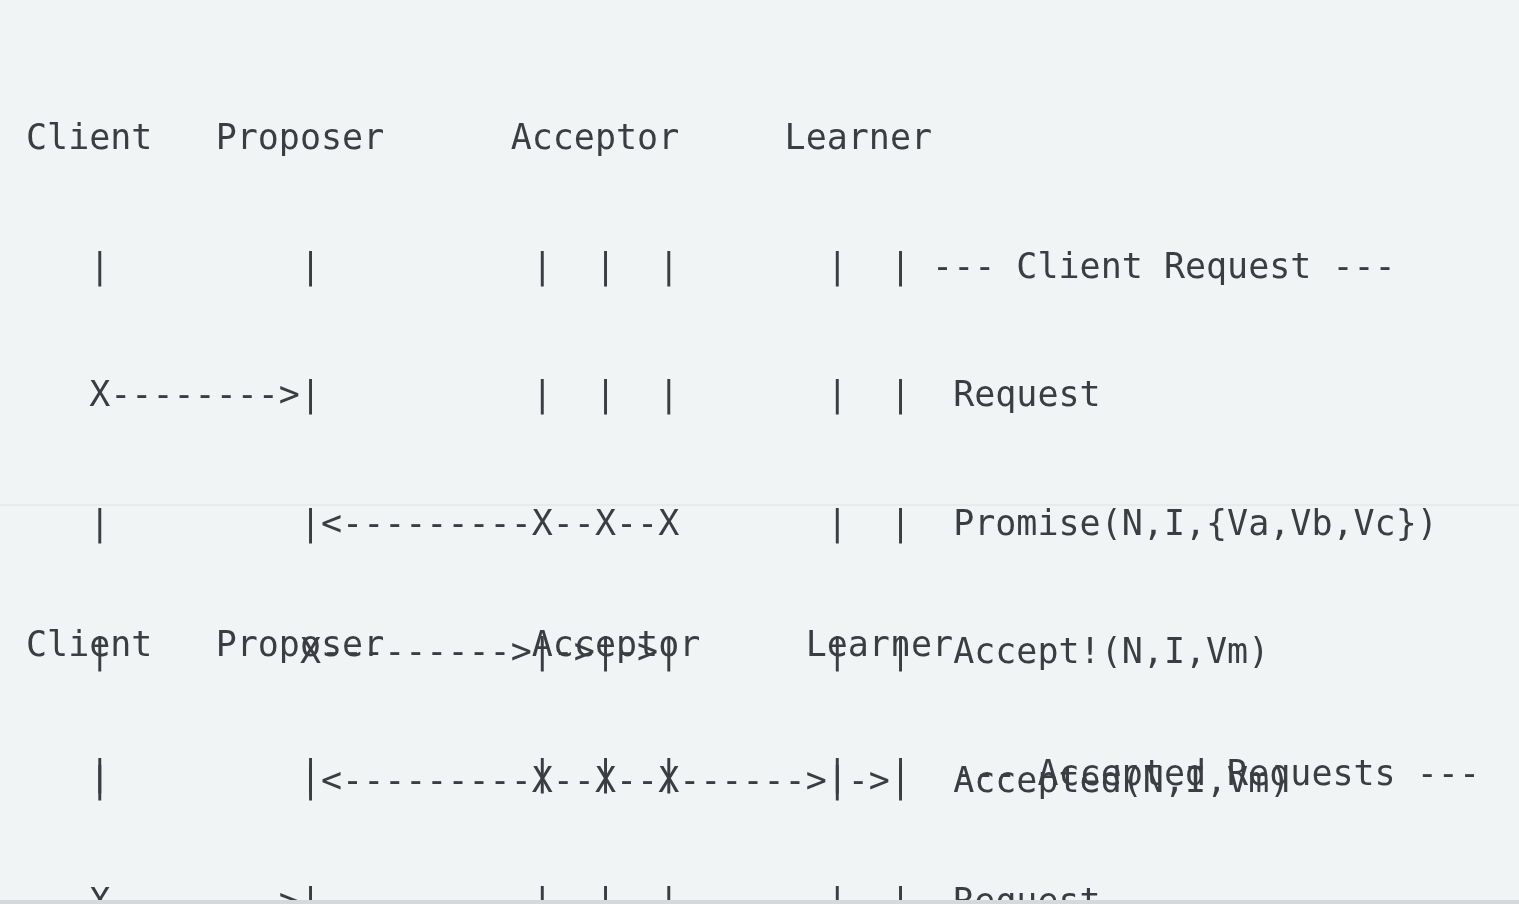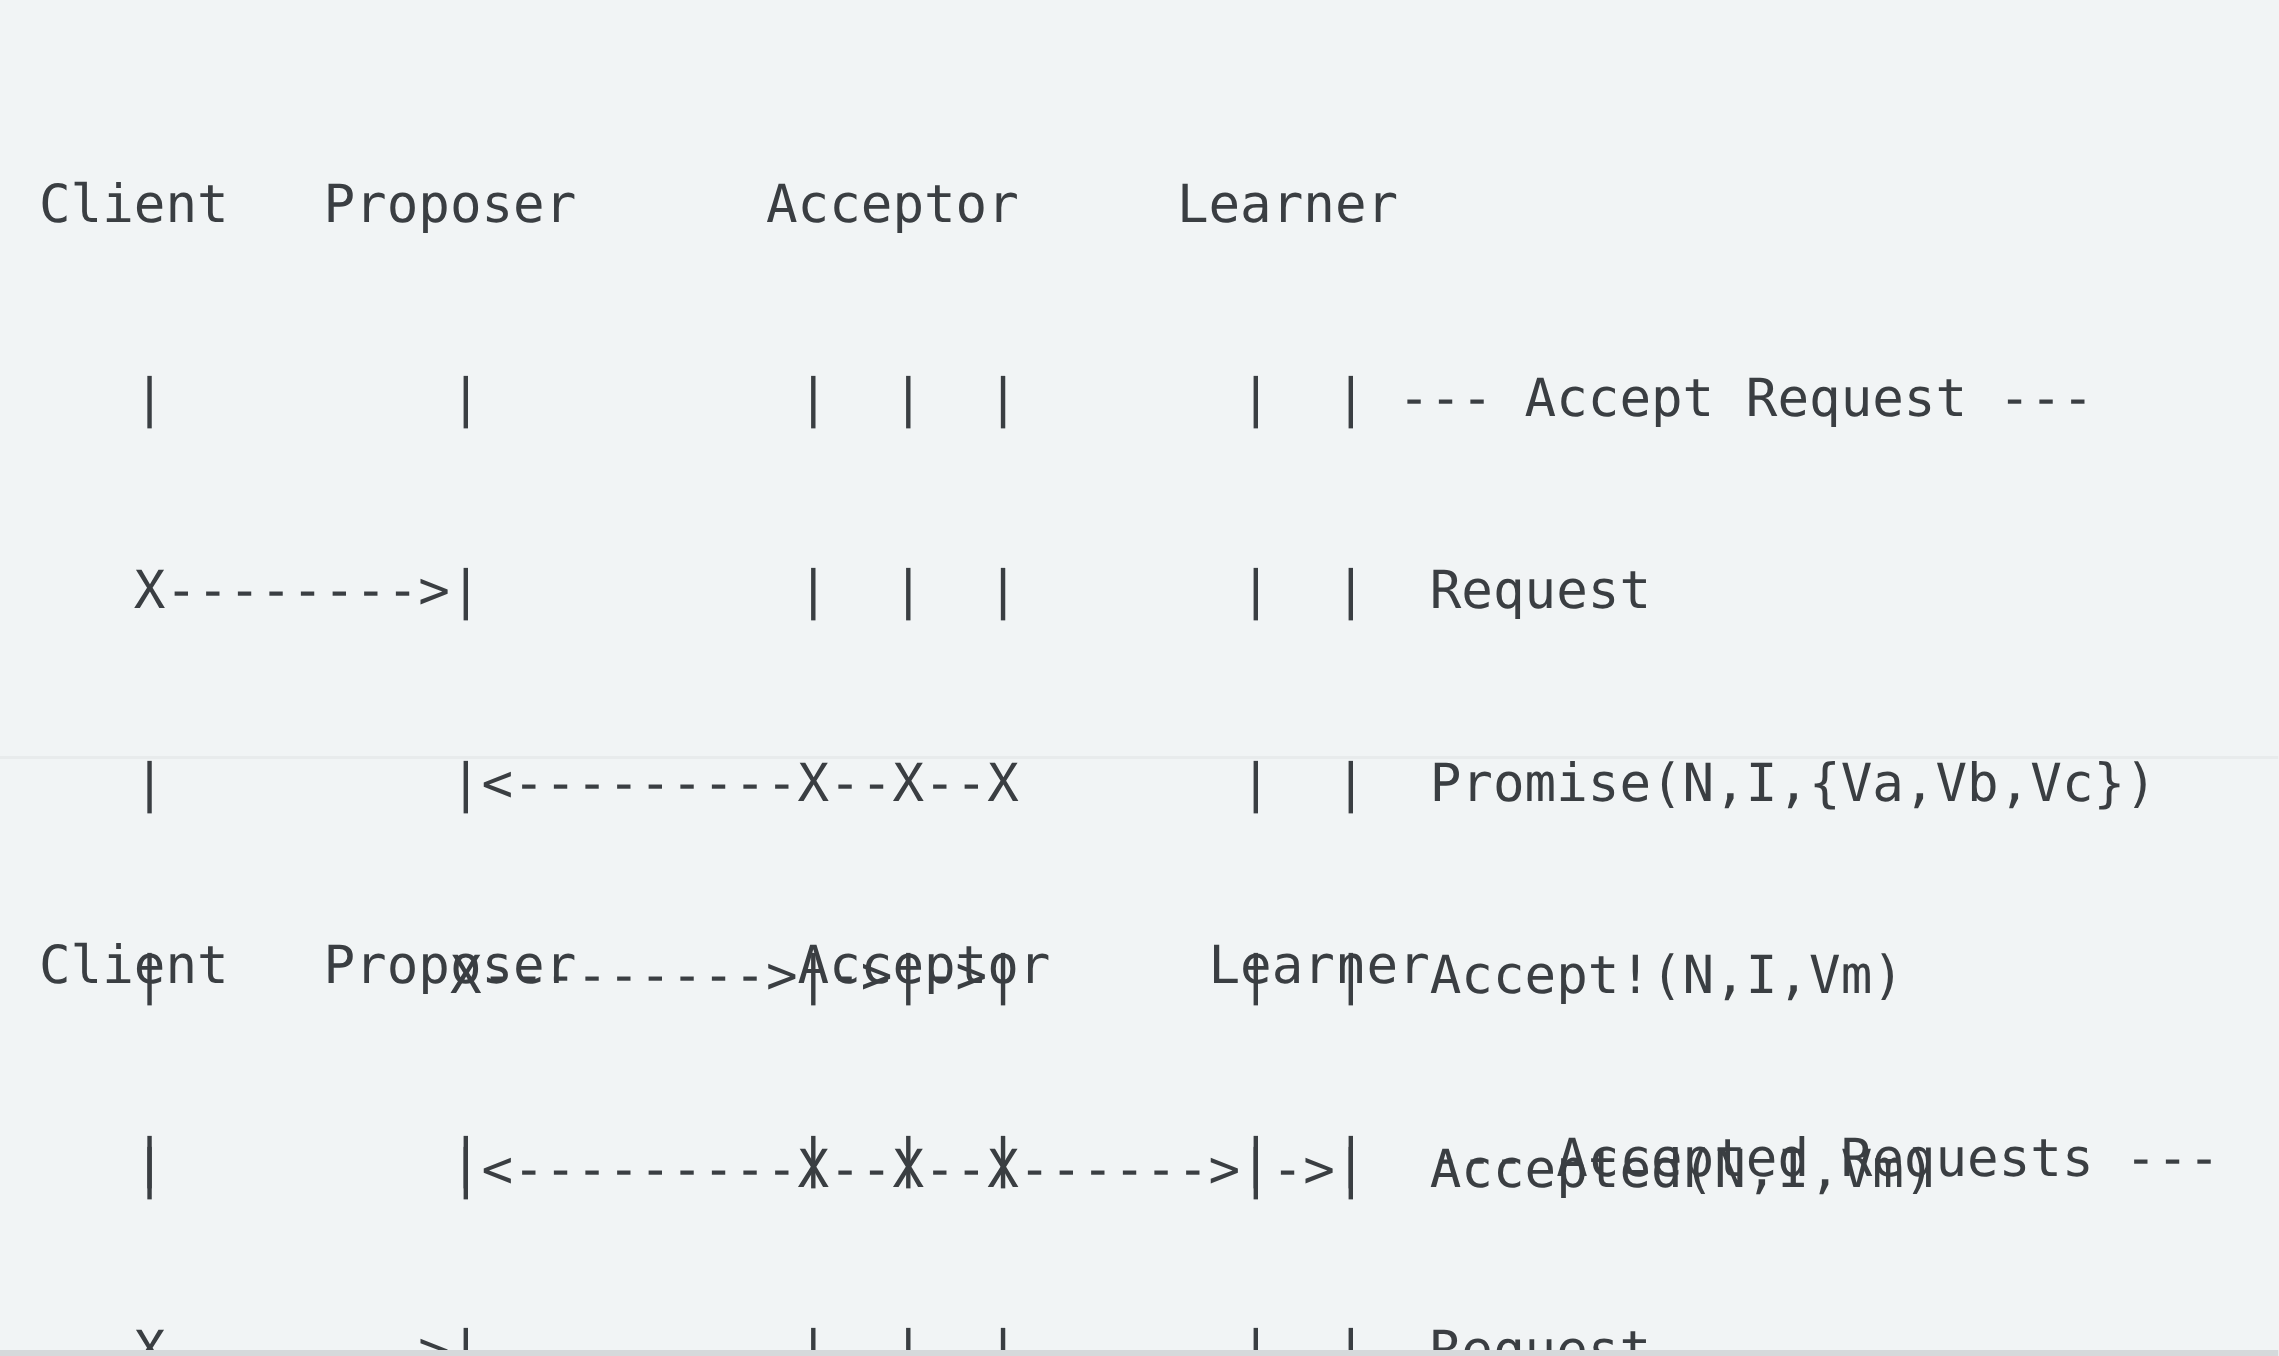--- a/index.html
+++ b/index.html
@@ -45,21 +45,21 @@
     background: var(--bottom_edge, #d5d9db);
   }
 </style>
 </head>
 <body>
 
 <main>
 
   <section class="ascii-block" id="block-first">
     <div class="line">Client   Proposer      Acceptor     Learner</div>
-    <div class="line">   |         |          |  |  |       |  | --- Accept Request ---</div>
+    <div class="line">   |         |          |  |  |       |  | --- Client Request ---</div>
     <div class="line">   X--------&gt;|          |  |  |       |  |  Request</div>
     <div class="line">   |         |&lt;---------X--X--X       |  |  Promise(N,I,{Va,Vb,Vc})</div>
     <div class="line">   |         X---------&gt;|-&gt;|-&gt;|       |  |  Accept!(N,I,Vm)</div>
     <div class="line">   |         |&lt;---------X--X--X------&gt;|-&gt;|  Accepted(N,I,Vm)</div>
     
     
   </section>
 
   <div class="divider"></div>
 

